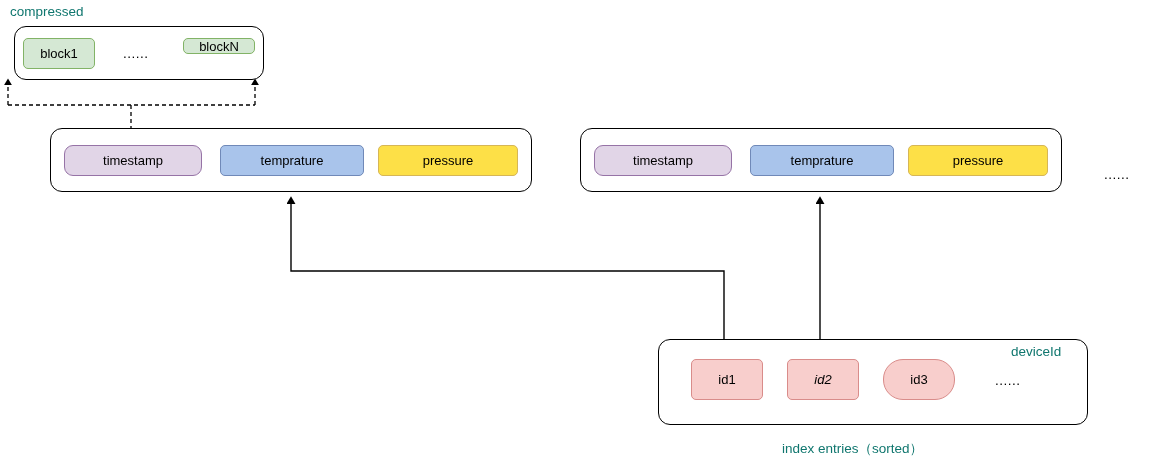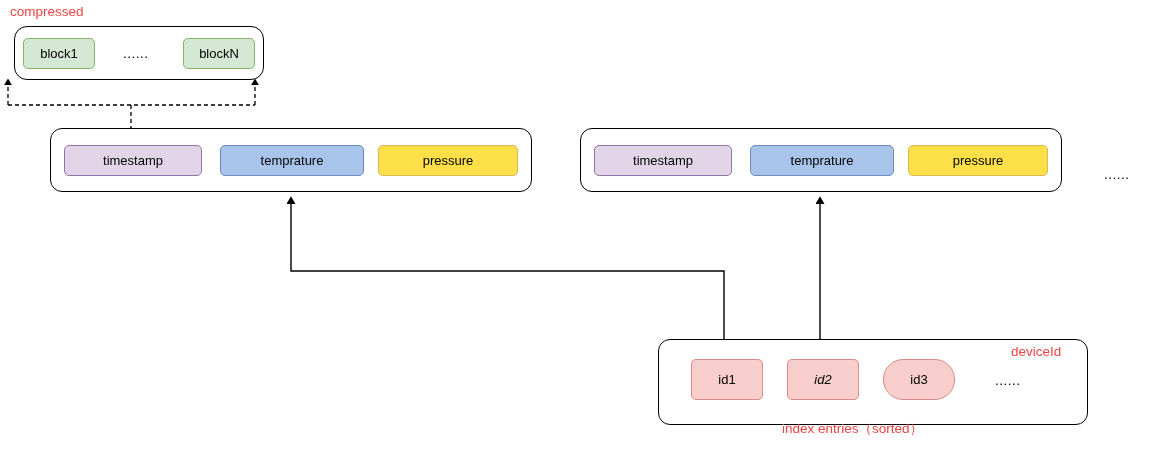--- a/index.html
+++ b/index.html
@@ -24,21 +24,21 @@
   svg.lines {
     position: absolute;
     left: 0; top: 0;
     width: 1150px;
     height: 462px;
     pointer-events: none;
   }
   .label-plain {
     position: absolute;
     font-size: 13.5px;
-    color: #ef4444;
+    color: #0f766e;
     white-space: nowrap;
   }
 
   
   .container {
     position: absolute;
     border: 1.6px solid #000000;
     border-radius: 12px;
     background: #ffffff;
     box-sizing: border-box;
@@ -51,21 +51,21 @@
     border-radius: 5px;
     border: 1.3px solid #999999;
     display: flex;
     align-items: center;
     justify-content: center;
     font-size: 13px;
     color: #000000;
     white-space: nowrap;
   }
   .chip-green  { background: #d5e8d4; border-color: #82b366; }
-  .chip-purple { background: #e1d5e7; border-color: #9673a6; }
+  .chip-purple { background: #e1d5e7; border-color: #9673a6; border-radius: 9px; }
   .chip-blue   { background: #a9c4eb; border-color: #7089b8; text-align: center; }
   .chip-yellow { background: #fde047; border-color: #d6b656; }
   .chip-red    { background: #f8cecc; border-color: #d98c8a; text-align: center; }
 
   .dots {
     position: absolute;
     font-size: 13.5px;
     letter-spacing: 0.5px;
     color: #000;
     white-space: nowrap;
@@ -92,24 +92,24 @@
 
     <path d="M131,105 L131,128 L131,143" stroke="#000000" stroke-width="1.3" fill="none" stroke-dasharray="4,3"></path>
 
     <path d="M724,358 L724,271 L291,271 L291,198" stroke="#000000" stroke-width="1.4" fill="none" marker-end="url(#arrowhead)"></path>
 
     <path d="M820,358 L820,198" stroke="#000000" stroke-width="1.4" fill="none" marker-end="url(#arrowhead)"></path>
   </svg>
 
   <div class="label-plain" style="left:10px; top:4px;">compressed</div>
 
-  <div class="container" style="left:14px; top:26px; width:250px; height:54px;border-radius:13px;">
+  <div class="container" style="left:14px; top:26px; width:250px; height:54px;">
     <div class="chip chip-green" style="left:8px; top:11px; width:72px; height:31px;">block1</div>
     <div class="dots" style="left:108px; top:19px;">......</div>
-    <div class="chip chip-green" style="left:168px; top:11px; width:72px; height:31px;">blockN</div>
+    <div class="chip chip-green" style="left:168px; top:11px; width:72px; height:16px;">blockN</div>
   </div>
 
   <div class="container" style="left:50px; top:128px; width:482px; height:64px;">
     <div class="chip chip-purple" style="left:13px; top:16px; width:138px; height:31px;">timestamp</div>
     <div class="chip chip-blue" style="left:169px; top:16px; width:144px; height:31px;">temprature</div>
     <div class="chip chip-yellow" style="left:327px; top:16px; width:140px; height:31px;">pressure</div>
   </div>
 
   <div class="container" style="left:580px; top:128px; width:482px; height:64px;">
     <div class="chip chip-purple" style="left:13px; top:16px; width:138px; height:31px;">timestamp</div>
@@ -120,15 +120,15 @@
   <div class="dots" style="left:1104px; top:167px;">......</div>
 
   <div class="container" style="left:658px; top:339px; width:430px; height:86px;">
     <div class="label-plain" style="left:352px; top:4px; font-size:13.5px;">deviceId</div>
     <div class="chip chip-red" style="left:32px; top:19px; width:72px; height:41px;">id1</div>
     <div class="chip chip-red" style="left:128px; top:19px; width:72px; height:41px;font-style:italic;">id2</div>
     <div class="chip chip-red" style="left:224px; top:19px; width:72px; height:41px;border-radius:20px;">id3</div>
     <div class="dots" style="left:336px; top:33px;">......</div>
   </div>
 
-  <div class="label-plain" style="left:782px; top:420px; font-size:13.5px;">index entries（sorted）</div>
+  <div class="label-plain" style="left:782px; top:440px; font-size:13.5px;">index entries（sorted）</div>
 
 </div>
 
 </body></html>

